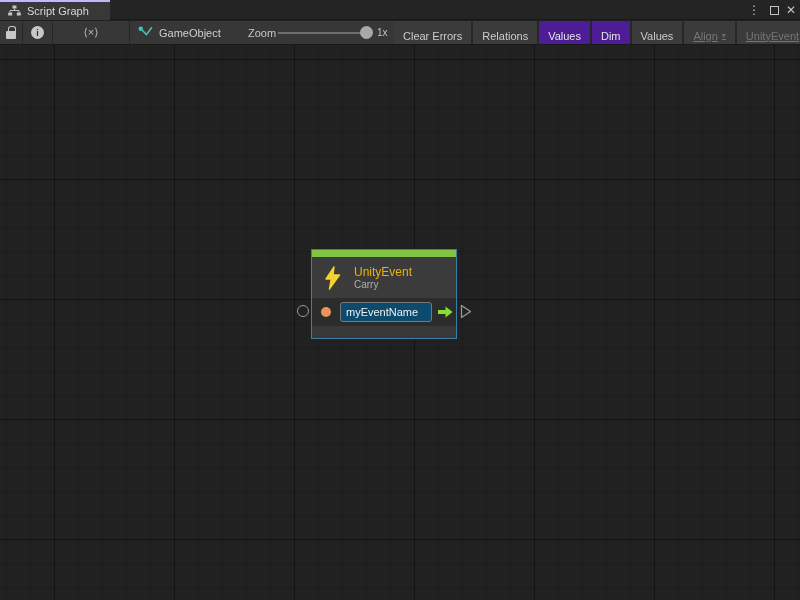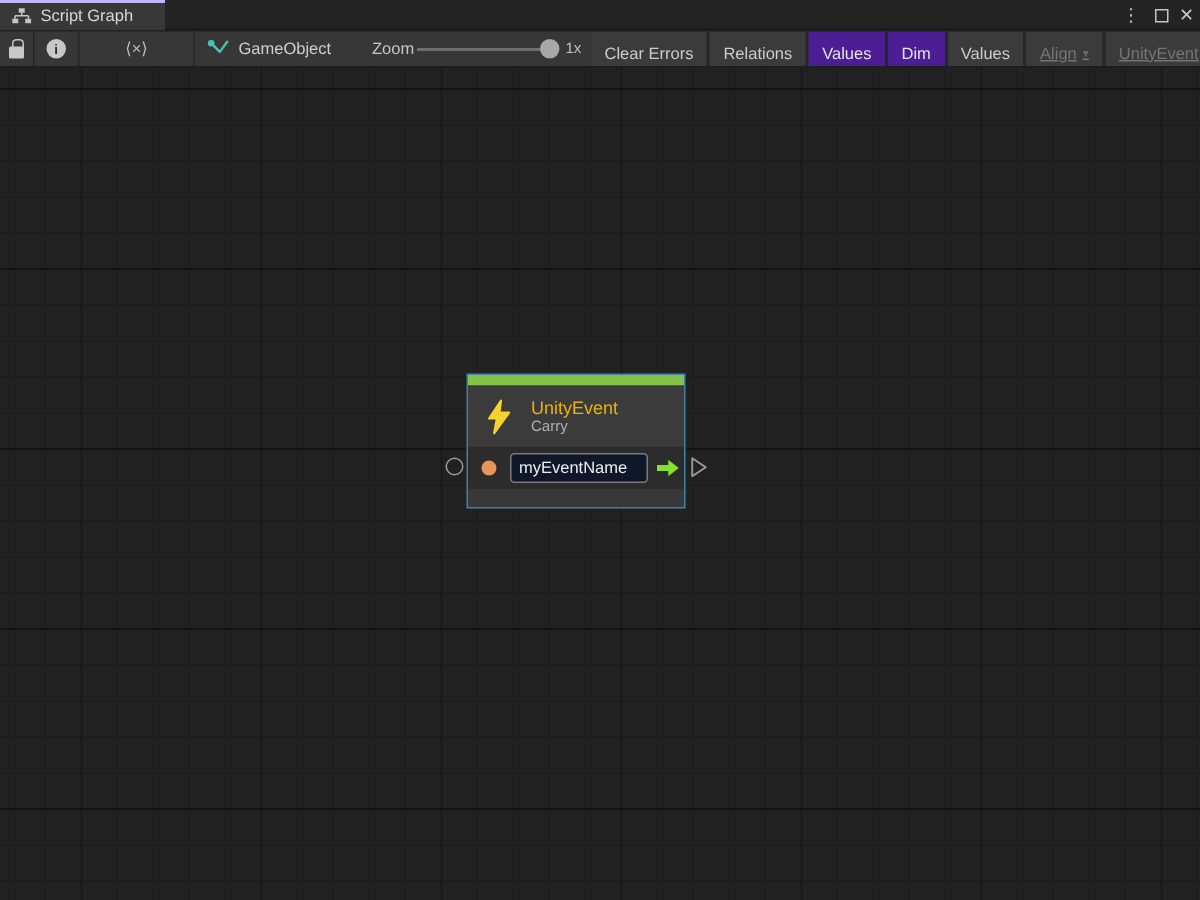--- a/index.html
+++ b/index.html
@@ -68,21 +68,21 @@
   .node { position:absolute; left:311px; top:204px; width:146px;
           border:1px solid #3D7EA6; background:#3B3B3B; }
   .node-accent { height:7px; background:#84C444; }
   .node-header { height:41px; background:#3B3B3B; display:flex; align-items:center;
                  padding-left:12px; gap:13px; }
   .node-title { color:#eab308; font-size:12px; line-height:14px; }
   .node-subtitle { color:#B0B0B0; font-size:10px; line-height:12px; }
   .node-row { height:28px; background:#2C2C2C; display:flex; align-items:center;
               padding-left:9px; }
   .port-dot { width:10px; height:10px; border-radius:50%; background:#E8945A; flex:none; }
-  .event-input { width:92px; height:20px; margin-left:9px; background:#0f172a;
+  .event-input { width:92px; height:20px; margin-left:9px; background:#0c4a6e;
                  border:1px solid #7A7A7A; border-radius:3px; color:#EFEFEF;
                  font-size:11px; padding:0 0 0 5px; outline:none;
                  font-family:"Liberation Sans", sans-serif; }
   .flow-arrow { margin-left:5px; flex:none; display:block; }
   .node-footer { height:12px; background:#383838; }
   .outer-port-circle { position:absolute; left:297px; top:260px; width:12px; height:12px;
                        border:1px solid #9A9A9A; border-radius:50%; }
   .outer-port-tri { position:absolute; left:460px; top:259px; }
 </style>
 </head>

